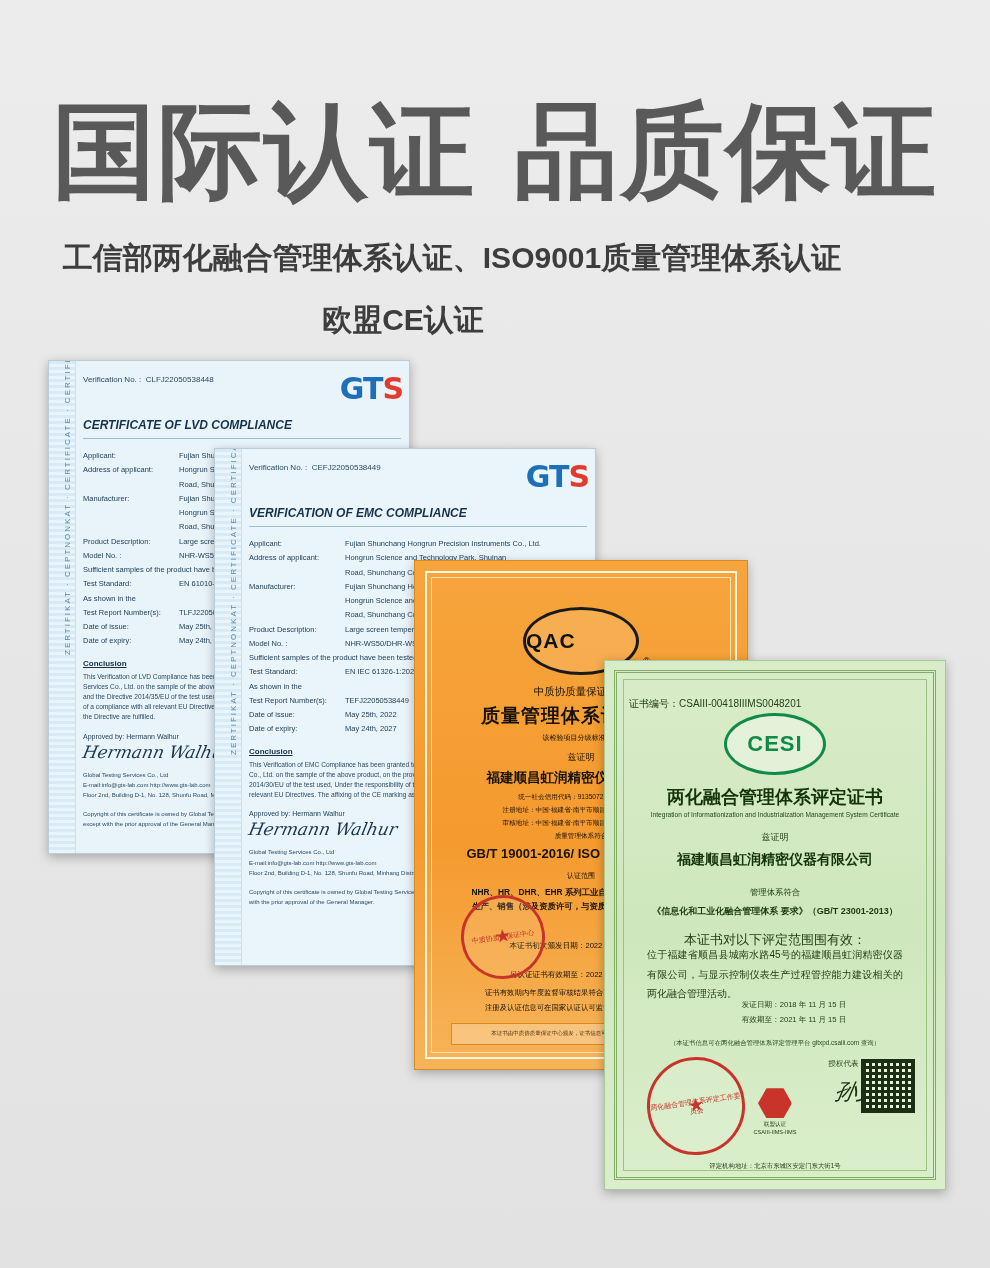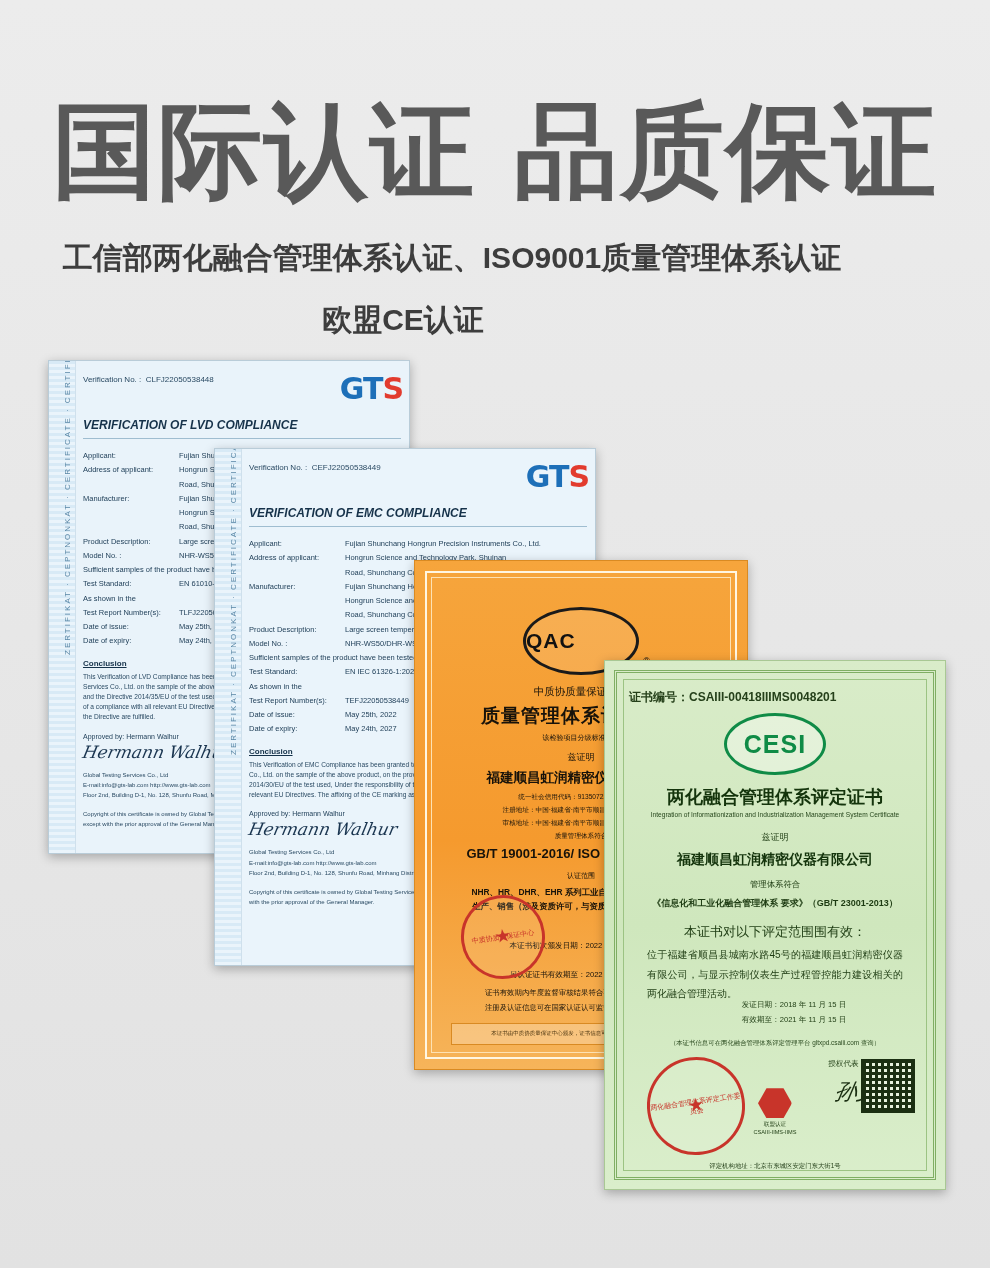--- a/index.html
+++ b/index.html
@@ -141,33 +141,33 @@
     font-size:5.5px;color:#4a3410;display:flex;align-items:center;justify-content:center;
     text-align:center;line-height:1.3;
   }
 
   
   #cert4{left:604px;top:660px;width:340px;height:528px;
          background:linear-gradient(180deg,#d9ecc9 0%,#cfe7bd 50%,#daeecb 100%);
          border:1px solid #a9c894;}
   .c4-border{position:absolute;inset:9px;border:3px double #7fae63;}
   .c4-border2{position:absolute;inset:6px;border:1px solid #9cc383;}
-  .c4-no{position:absolute;left:24px;top:28px;font-size:12px;color:#25401a;font-weight:bold;}
+  .c4-no{position:absolute;left:24px;top:36px;font-size:10px;color:#25401a;}
   .cesi{
     position:absolute;left:50%;top:52px;transform:translateX(-50%);
     width:96px;height:56px;border:3px solid #0f8b46;border-radius:50%;
     display:flex;align-items:center;justify-content:center;
-    color:#0f8b46;font-size:25px;font-weight:bold;letter-spacing:1px;
+    color:#0f8b46;font-size:22px;font-weight:bold;letter-spacing:1px;
     background:rgba(255,255,255,.35);
   }
   .c4-t1{position:absolute;left:0;right:0;top:124px;text-align:center;font-size:18px;font-weight:bold;color:#14340c;}
   .c4-t2{position:absolute;left:0;right:0;top:150px;text-align:center;font-size:6.6px;color:#26461c;}
   .c4-t3{position:absolute;left:0;right:0;top:170px;text-align:center;font-size:9px;color:#1d3b12;}
   .c4-comp{position:absolute;left:0;right:0;top:190px;text-align:center;font-size:14px;font-weight:bold;color:#14340c;}
-  .c4-c{position:absolute;left:0;right:0;text-align:center;color:#1d3b12;}
+  .c4-c{position:absolute;left:0;right:0;text-align:center;color:#1d3b12;margin-top:8px;}
   .c4-sys{top:218px;font-size:8.4px;}
   .c4-req{top:236px;font-size:9px;font-weight:bold;}
   .c4-scopehead{top:262px;font-size:13px;}
   .c4-scope{position:absolute;left:42px;right:42px;top:284px;font-size:10px;line-height:1.95;color:#1d3b12;text-align:justify;}
   .c4-dates{position:absolute;left:0;right:0;top:336px;text-align:center;font-size:7.6px;line-height:2;color:#1d3b12;margin-left:38px;}
   .c4-note{position:absolute;left:0;right:0;top:378px;text-align:center;font-size:6.4px;color:#29491e;}
   .c4-authhead{position:absolute;right:56px;top:398px;font-size:7.6px;color:#1d3b12;}
   .c4-sign{
     position:absolute;right:44px;top:416px;
     font-family:"DejaVu Serif","Liberation Serif",serif;
@@ -204,21 +204,21 @@
 
   <div class="cert" id="cert1">
     <div class="guillo-left">
       <span>ZERTIFIKAT · CEPTNONKAT · CERTIFICATE · CERTIFICADO · CERTIFICAT</span>
     </div>
     <div class="gts">GT<span class="dot">S</span></div>
     <div class="c1-body">
       <div class="vno">
         <span>Verification No. :</span>&nbsp;&nbsp;<span>CLFJ22050538448</span>
       </div>
-      <div class="c1-title">VERIFICATION OF LVD COMPLIANCE</div>
+      <div class="c1-title">CERTIFICATE OF LVD COMPLIANCE</div>
       <div class="hr-blue"></div>
 
       <div class="frow">
         <div class="lab">Applicant:</div>
         <div class="val">Fujian Shunchang Hongrun Precision Instruments Co., Ltd.</div>
       </div>
       <div class="frow">
         <div class="lab">Address of applicant:</div>
         <div class="val">Hongrun Science and Technology Park, Shuinan</div>
       </div>

